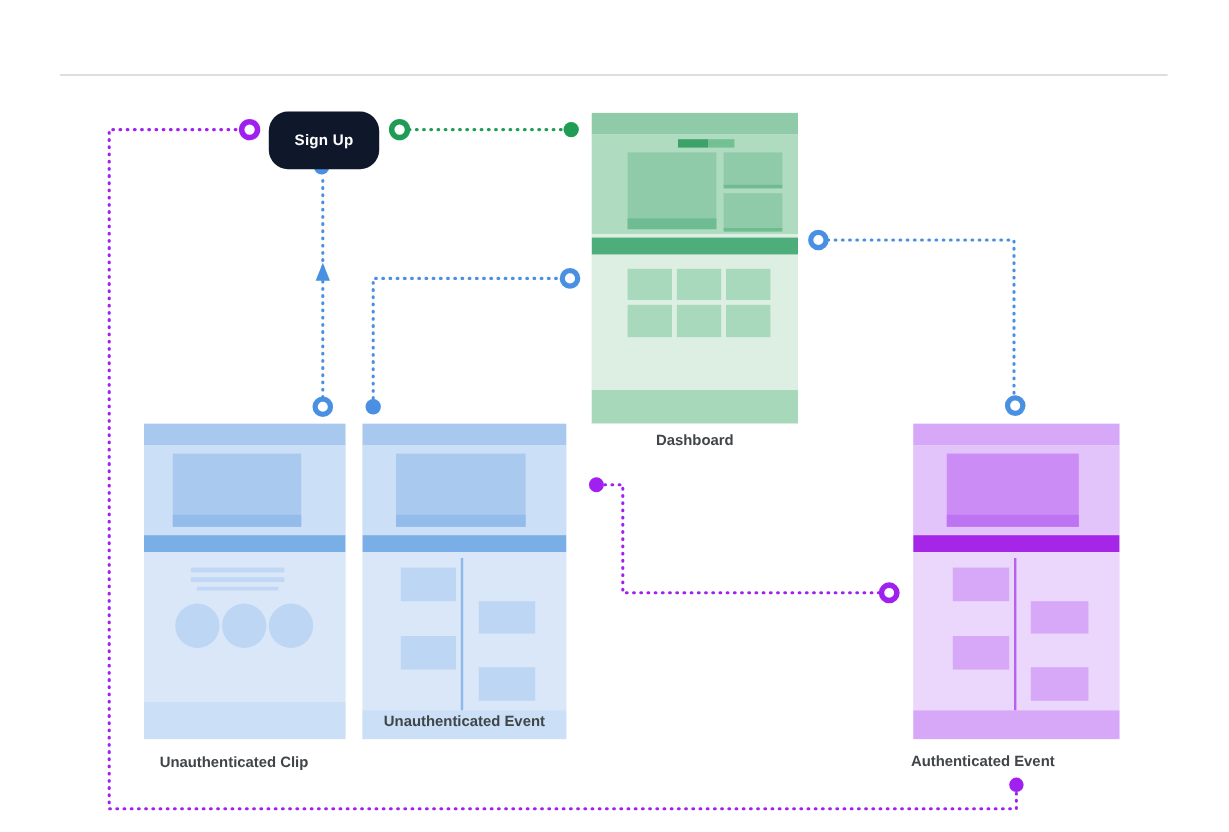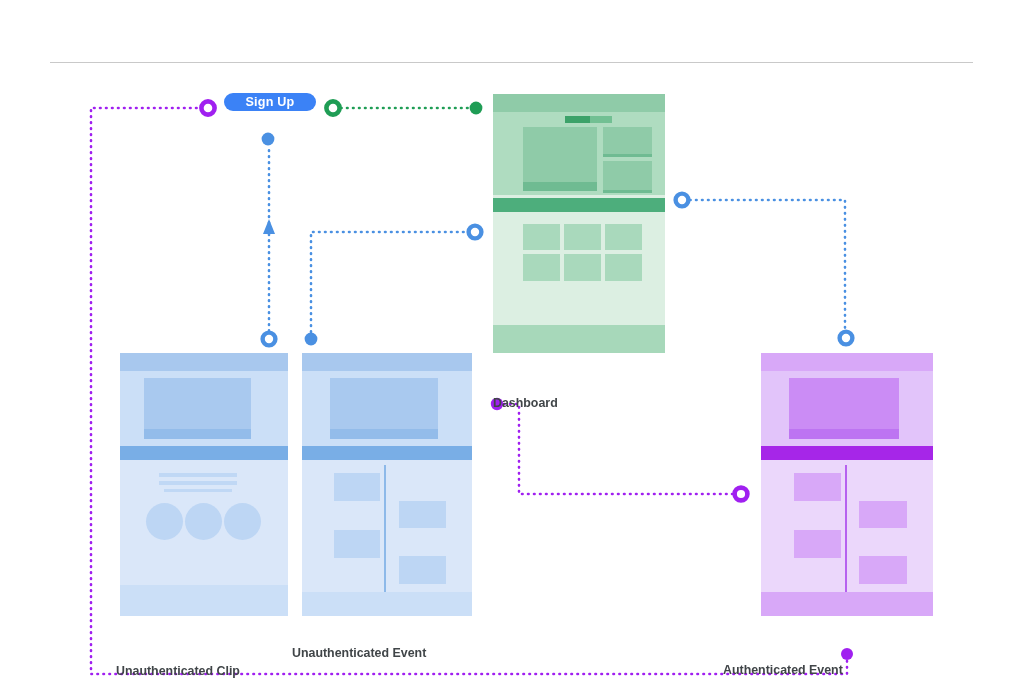--- a/index.html
+++ b/index.html
@@ -20,34 +20,34 @@
     position:absolute;left:50px;top:62px;width:923px;height:1px;
     background:#c9c9c9;
   }
 
   
   #wires{position:absolute;left:0;top:0;width:1024px;height:693px;pointer-events:none;}
 
   
   .card{position:absolute;overflow:hidden;}
   .card-label{
-    position:absolute;
-    font-size:12.4px;font-weight:700;color:#404548;white-space:nowrap;margin-top:36px;
+    position:absolute;text-align:center;
+    font-size:12.4px;font-weight:700;color:#404548;white-space:nowrap;
   }
 
   
   .bar{position:absolute;}
   .blk{position:absolute;}
   .circ{position:absolute;border-radius:50%;}
   .vline{position:absolute;}
 
   
   .signup-btn{
-    position:absolute;left:224px;top:93px;width:92px;height:18px;
-    background:#3b82f6;border-radius:16px;
+    position:absolute;left:224px;top:93px;width:92px;height:48px;
+    background:#0f172a;border-radius:16px;
     display:flex;align-items:center;justify-content:center;
     color:#ffffff;font-size:12.6px;font-weight:700;letter-spacing:.2px;
     cursor:pointer;
   }
 </style>
 </head>
 <body>
 
 <div id="canvas">
 
@@ -134,36 +134,36 @@
 
     <div class="bar" style="left:39px;top:120px;width:78px;height:4px;background:#C0D8F5;"></div>
     <div class="bar" style="left:39px;top:128px;width:78px;height:4px;background:#C0D8F5;"></div>
     <div class="bar" style="left:44px;top:136px;width:68px;height:3px;background:#C0D8F5;"></div>
 
     <div class="circ" style="left:26px;top:150px;width:37px;height:37px;background:#BDD6F4;"></div>
     <div class="circ" style="left:65px;top:150px;width:37px;height:37px;background:#BDD6F4;"></div>
     <div class="circ" style="left:104px;top:150px;width:37px;height:37px;background:#BDD6F4;"></div>
     <div class="bar" style="left:0;top:232px;width:168px;height:31px;background:#CBDFF7;"></div>
   </div>
-  <div class="card-label" style="left:116px;top:628px;width:188px;">Unauthenticated Clip</div>
+  <div class="card-label" style="left:101px;top:628px;width:188px;">Unauthenticated Clip</div>
 
   <div class="card" style="left:302px;top:353px;width:170px;height:263px;background:#DAE7F9;">
     <div class="bar" style="left:0;top:0;width:170px;height:18px;background:#A8C8EE;"></div>
     <div class="blk" style="left:0;top:18px;width:170px;height:75px;background:#CBDFF7;"></div>
     <div class="blk" style="left:28px;top:25px;width:108px;height:61px;background:#A9C9EF;"></div>
     <div class="bar" style="left:28px;top:76px;width:108px;height:10px;background:#93BCEA;"></div>
     <div class="bar" style="left:0;top:93px;width:170px;height:14px;background:#79AEE6;"></div>
     <div class="vline" style="left:82px;top:112px;width:2px;height:127px;background:#8DB9E9;"></div>
     <div class="blk" style="left:32px;top:120px;width:46px;height:28px;background:#BDD6F4;"></div>
     <div class="blk" style="left:32px;top:177px;width:46px;height:28px;background:#BDD6F4;"></div>
     <div class="blk" style="left:97px;top:148px;width:47px;height:27px;background:#BDD6F4;"></div>
     <div class="blk" style="left:97px;top:203px;width:47px;height:28px;background:#BDD6F4;"></div>
     <div class="bar" style="left:0;top:239px;width:170px;height:24px;background:#CBDFF7;"></div>
   </div>
-  <div class="card-label" style="left:292px;top:610px;width:190px;">Unauthenticated Event</div>
+  <div class="card-label" style="left:292px;top:594px;width:190px;">Unauthenticated Event</div>
 
   <div class="card" style="left:761px;top:353px;width:172px;height:263px;background:#EBD7FB;">
     <div class="bar" style="left:0;top:0;width:172px;height:18px;background:#D8A8F8;"></div>
     <div class="blk" style="left:0;top:18px;width:172px;height:75px;background:#E2C4FA;"></div>
     <div class="blk" style="left:28px;top:25px;width:110px;height:61px;background:#CB8CF5;"></div>
     <div class="bar" style="left:28px;top:76px;width:110px;height:10px;background:#BD74F2;"></div>
     <div class="bar" style="left:0;top:93px;width:172px;height:14px;background:#A626E8;"></div>
     <div class="vline" style="left:84px;top:112px;width:2px;height:127px;background:#B661EF;"></div>
     <div class="blk" style="left:33px;top:120px;width:47px;height:28px;background:#D8A8F8;"></div>
     <div class="blk" style="left:33px;top:177px;width:47px;height:28px;background:#D8A8F8;"></div>

